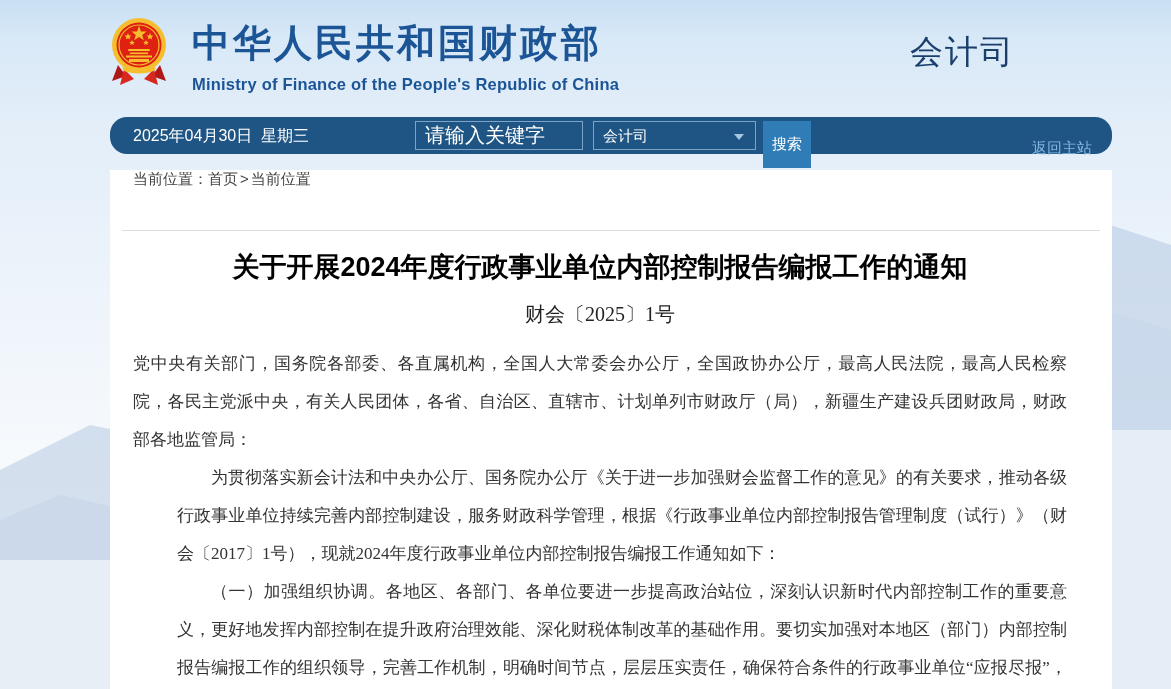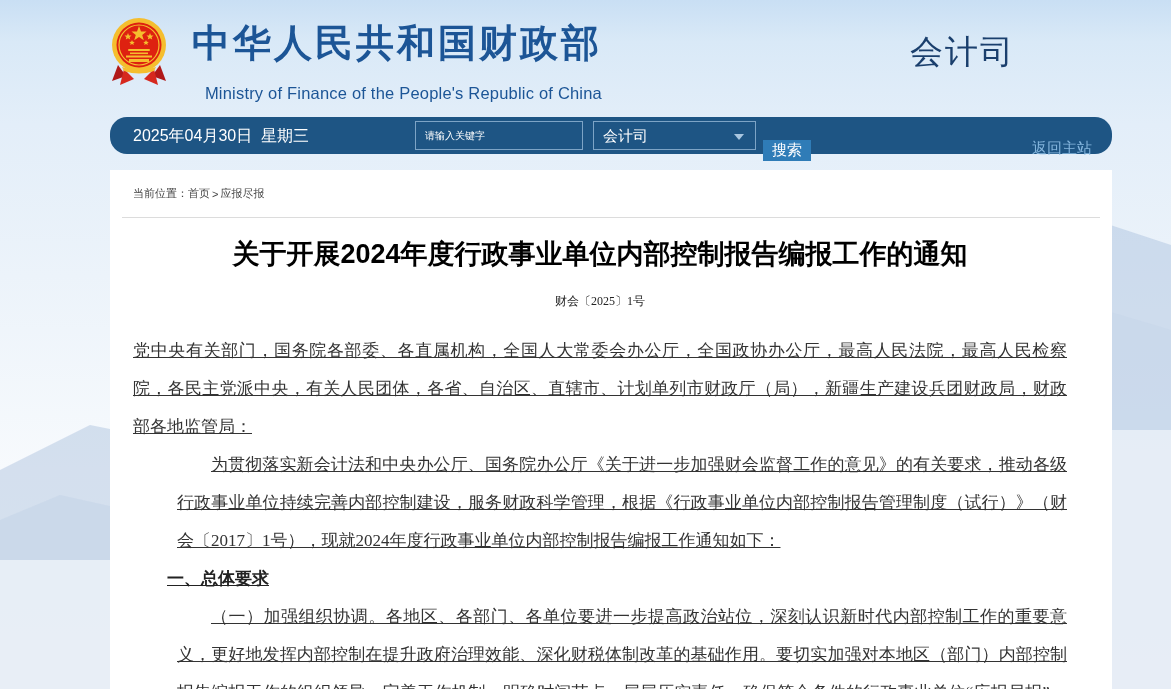--- a/index.html
+++ b/index.html
@@ -8,66 +8,66 @@
     font-family:"Liberation Sans", sans-serif;
     background:linear-gradient(180deg,#c9dff4 0%,#d9e9f7 6%,#e3eef9 18%,#ecf3fa 40%,#f7fafd 68%,#ffffff 100%);
     position:relative;
   }
   .bg-mountains { position:absolute; left:0; top:0; width:1171px; height:689px; pointer-events:none; }
 
   .page { position:absolute; left:110px; top:0; width:1002px; }
 
   
   .site-header { position:relative; height:117px; }
-  .logo-wrap { position:absolute; left:0; top:13px; display:flex; align-items:flex-start; cursor:pointer;text-align:right; }
+  .logo-wrap { position:absolute; left:0; top:13px; display:flex; align-items:flex-start; cursor:pointer; }
   .emblem { width:58px; height:74px; margin-top:2px; }
   .title-block { margin-left:24px; padding-top:8px; }
   .site-title { font-size:38px; font-weight:bold; color:#1c5596; letter-spacing:3px; line-height:44px;
                 font-family:"Liberation Sans", sans-serif; }
-  .site-subtitle { font-size:16.5px; font-weight:normal; color:#1c5596; margin-top:19px; letter-spacing:.2px; }
+  .site-subtitle { font-size:16.5px; font-weight:bold; color:#1c5596; margin-top:10px; letter-spacing:.2px; }
   .dept-name { position:absolute; left:800px; top:30px; font-size:33px; color:#1a3f6d;
                font-family:"Liberation Serif", serif; letter-spacing:2px; cursor:pointer; }
 
   
   .navbar { position:relative; height:37px; background:#1e5584;border-radius:17px; }
   .nav-date { position:absolute; left:23px; top:0; height:37px; line-height:37px; color:#ffffff;
               font-size:16px; white-space:pre; }
   .nav-search-input { position:absolute; left:305px; top:4px; width:168px; height:29px;
                       background:transparent; border:1px solid #7da4c6; color:#ffffff;
-                      font-size:10px; padding:8px 9px; outline:none;
+                      font-size:20px; padding:8px 9px; outline:none;
                       font-family:"Liberation Sans", sans-serif; }
   .nav-search-input::placeholder { color:#ffffff; opacity:1; }
   .nav-select { position:absolute; left:483px; top:4px; width:163px; height:29px;
                 border:1px solid #7da4c6; color:#ffffff; font-size:15px; line-height:27px;
                 padding:0 9px; cursor:pointer; }
   .nav-select .caret { position:absolute; right:11px; top:12px; width:0; height:0;
                 border-left:5px solid transparent; border-right:5px solid transparent;
                 border-top:6px solid #a9c6e0; }
-  .nav-search-btn { position:absolute; left:653px; top:4px; width:48px; height:21px;
+  .nav-search-btn { position:absolute; left:653px; top:4px; width:48px; height:47px;
                 background:#2f7cb7; border:none; color:#ffffff; font-size:15px; cursor:pointer;
-                font-family:"Liberation Sans", sans-serif;margin-top:19px; }
+                font-family:"Liberation Sans", sans-serif; }
   .nav-home-link { position:absolute; right:20px; top:12px; height:37px; line-height:37px;
                 color:#85b6de; font-size:15px; text-decoration:none; cursor:pointer; }
 
   
   .content-box { margin-top:16px; background:#ffffff; min-height:519px; }
-  .breadcrumb-row { margin:0 12px; height:48px; border-bottom:1px solid #dcdcdc;
-                display:flex; align-items:center; padding-left:11px;
-                font-size:11px; color:#444444; }
+  .breadcrumb-row { margin:0 12px; height:61px; border-bottom:1px solid #dcdcdc;
+                display:flex; padding-left:11px;
+                font-size:15px; color:#444444; }
   .breadcrumb-row a { color:#444444; text-decoration:none; cursor:pointer; }
   .breadcrumb-row .sep { margin:0 2px; }
 
   .doc { padding:0 45px 30px 23px; }
   .doc-title { margin-top:16px; text-align:center; font-size:27px; font-weight:bold; color:#000000;
                line-height:40px; font-family:"Liberation Sans", sans-serif; }
-  .doc-number { margin-top:13px; text-align:center; font-size:12px; color:#222222; line-height:28px;
+  .doc-number { margin-top:13px; text-align:center; font-size:20px; color:#222222; line-height:28px;
                 font-family:"Liberation Serif", serif; }
   .doc-body { margin-top:17px; font-size:17px; line-height:38px; color:#333333; text-align:justify;
               font-family:"Liberation Serif", serif; }
-  .doc-body p { margin:0;text-decoration:underline; }
+  .doc-body p { margin:0; }
   .doc-body .indent { text-indent:2em;margin-left:44px; }
   .doc-body .section-heading { font-weight:bold; color:#222222; text-indent:2em; }
 </style>
 </head>
 <body>
 
 <svg class="bg-mountains" viewBox="0 0 1171 689" preserveAspectRatio="none">
   <polygon points="0,470 90,425 190,445 330,430 420,460 420,689 0,689" fill="#a9bedb" opacity="0.45"></polygon>
   <polygon points="0,520 60,495 150,515 260,500 360,530 360,689 0,689" fill="#c3d3e8" opacity="0.55"></polygon>
   <rect x="0" y="560" width="420" height="129" fill="#ffffff" opacity="0.55"></rect>
@@ -117,29 +117,28 @@
     <button class="nav-search-btn">搜索</button>
     <a class="nav-home-link">返回主站</a>
   </div>
 
   <div class="content-box">
 
     <div class="breadcrumb-row">
       <span>当前位置：</span>
       <a>首页</a>
       <span class="sep">&gt;</span>
-      <a>应报尽报</a>
+      <a>当前位置</a>
     </div>
 
     <div class="doc">
       <h1 class="doc-title">关于开展2024年度行政事业单位内部控制报告编报工作的通知</h1>
       <div class="doc-number">财会〔2025〕1号</div>
 
       <div class="doc-body">
         <p>党中央有关部门，国务院各部委、各直属机构，全国人大常委会办公厅，全国政协办公厅，最高人民法院，最高人民检察院，各民主党派中央，有关人民团体，各省、自治区、直辖市、计划单列市财政厅（局），新疆生产建设兵团财政局，财政部各地监管局：</p>
         <p class="indent">为贯彻落实新会计法和中央办公厅、国务院办公厅《关于进一步加强财会监督工作的意见》的有关要求，推动各级行政事业单位持续完善内部控制建设，服务财政科学管理，根据《行政事业单位内部控制报告管理制度（试行）》（财会〔2017〕1号），现就2024年度行政事业单位内部控制报告编报工作通知如下：</p>
-        <p class="section-heading">一、总体要求</p>
         <p class="indent">（一）加强组织协调。各地区、各部门、各单位要进一步提高政治站位，深刻认识新时代内部控制工作的重要意义，更好地发挥内部控制在提升政府治理效能、深化财税体制改革的基础作用。要切实加强对本地区（部门）内部控制报告编报工作的组织领导，完善工作机制，明确时间节点，层层压实责任，确保符合条件的行政事业单位“应报尽报”，有序推进内部控制报告的编制、汇总、审核、报送、分析、应用等各项工作。</p>
       </div>
     </div>
 
   </div>
 </div>
 
 </body></html>

